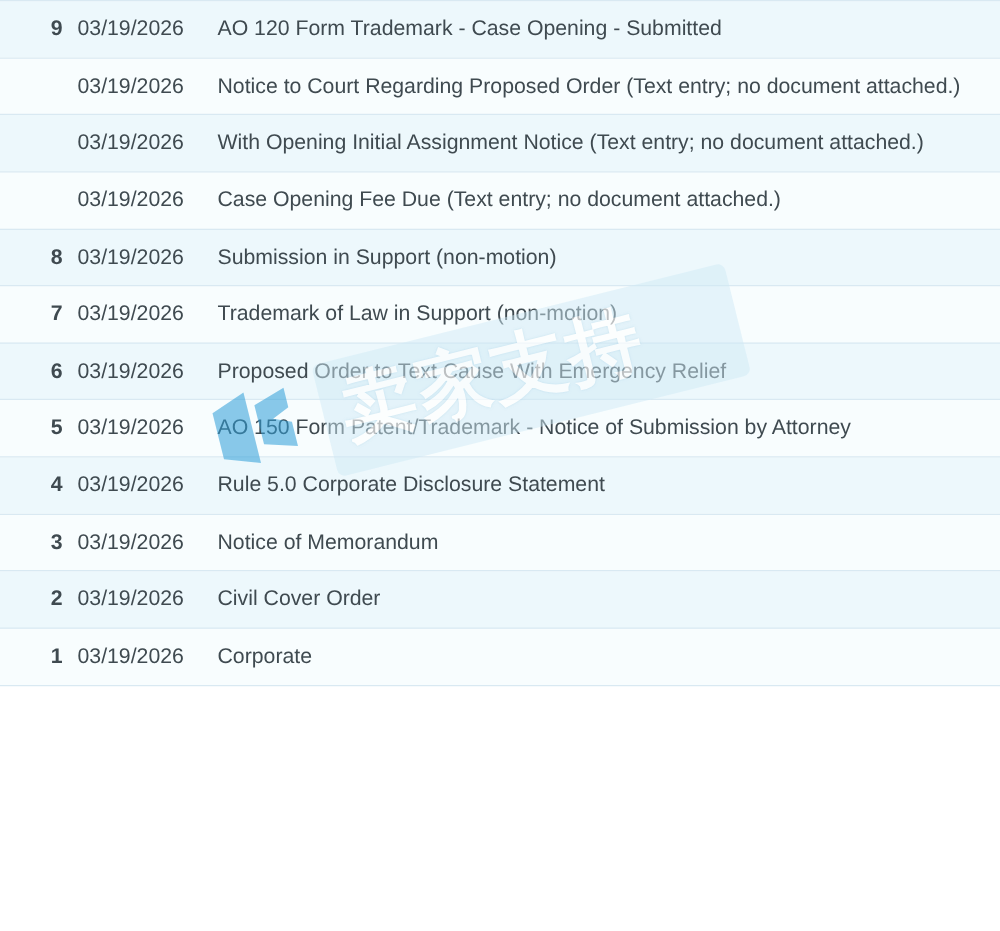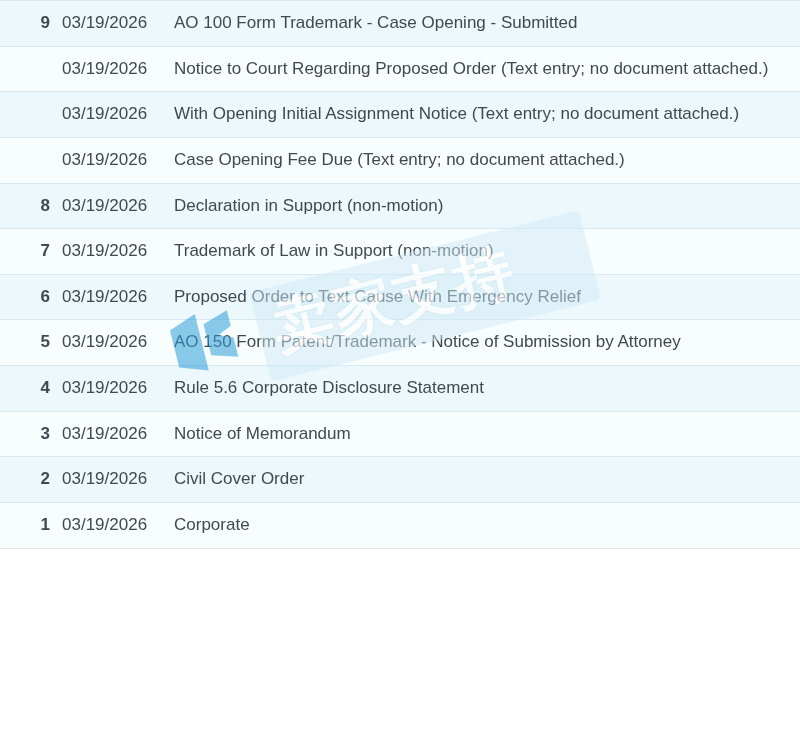--- a/index.html
+++ b/index.html
@@ -110,61 +110,61 @@
   }
 </style>
 </head>
 <body>
 
 <table id="docket-table">
   <tbody>
       <tr class="row-even">
         <td class="col-num">9</td>
         <td class="col-date">03/19/2026</td>
-        <td class="col-desc">AO 100 Form Trademark - Case Opening - Submitted</td>
+        <td class="col-desc">AO 120 Form Trademark - Case Opening - Submitted</td>
       </tr>
       <tr class="row-odd">
         <td class="col-num"></td>
         <td class="col-date">03/19/2026</td>
         <td class="col-desc">Notice to Court Regarding Proposed Order (Text entry; no document attached.)</td>
       </tr>
       <tr class="row-even">
         <td class="col-num"></td>
         <td class="col-date">03/19/2026</td>
         <td class="col-desc">With Opening Initial Assignment Notice (Text entry; no document attached.)</td>
       </tr>
       <tr class="row-odd">
         <td class="col-num"></td>
         <td class="col-date">03/19/2026</td>
         <td class="col-desc">Case Opening Fee Due (Text entry; no document attached.)</td>
       </tr>
       <tr class="row-even">
         <td class="col-num">8</td>
         <td class="col-date">03/19/2026</td>
-        <td class="col-desc">Declaration in Support (non-motion)</td>
+        <td class="col-desc">Submission in Support (non-motion)</td>
       </tr>
       <tr class="row-odd">
         <td class="col-num">7</td>
         <td class="col-date">03/19/2026</td>
         <td class="col-desc">Trademark of Law in Support (non-motion)</td>
       </tr>
       <tr class="row-even">
         <td class="col-num">6</td>
         <td class="col-date">03/19/2026</td>
         <td class="col-desc">Proposed Order to Text Cause With Emergency Relief</td>
       </tr>
       <tr class="row-odd">
         <td class="col-num">5</td>
         <td class="col-date">03/19/2026</td>
         <td class="col-desc">AO 150 Form Patent/Trademark - Notice of Submission by Attorney</td>
       </tr>
       <tr class="row-even">
         <td class="col-num">4</td>
         <td class="col-date">03/19/2026</td>
-        <td class="col-desc">Rule 5.6 Corporate Disclosure Statement</td>
+        <td class="col-desc">Rule 5.0 Corporate Disclosure Statement</td>
       </tr>
       <tr class="row-odd">
         <td class="col-num">3</td>
         <td class="col-date">03/19/2026</td>
         <td class="col-desc">Notice of Memorandum</td>
       </tr>
       <tr class="row-even">
         <td class="col-num">2</td>
         <td class="col-date">03/19/2026</td>
         <td class="col-desc">Civil Cover Order</td>

